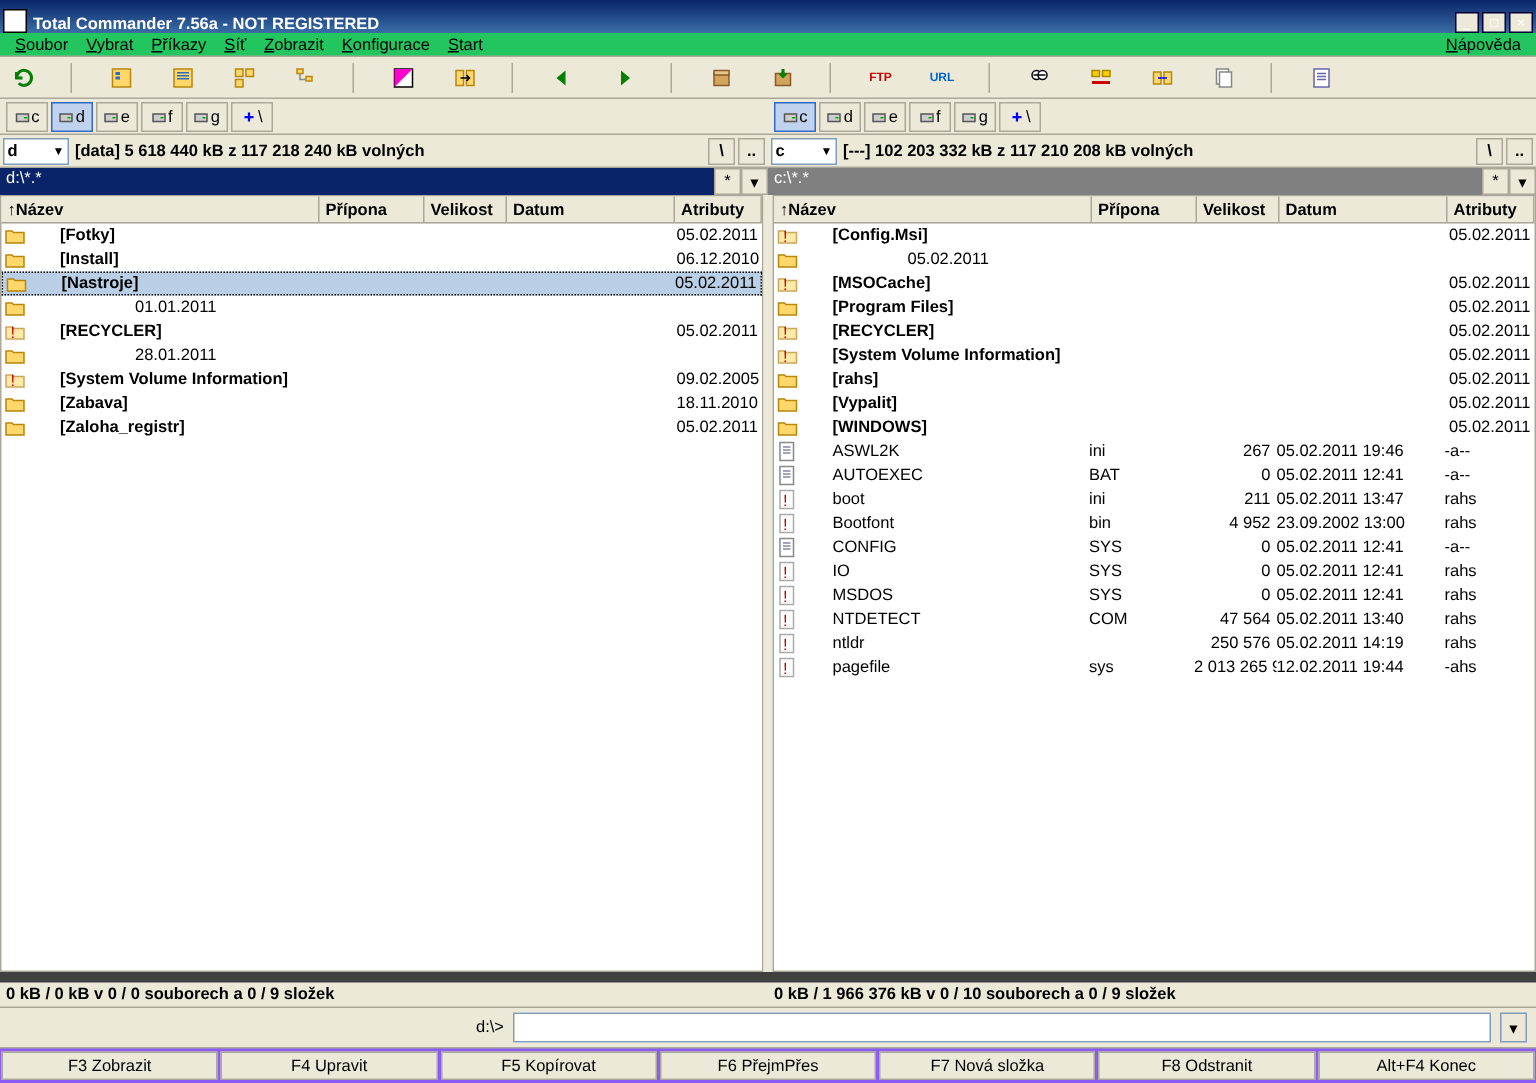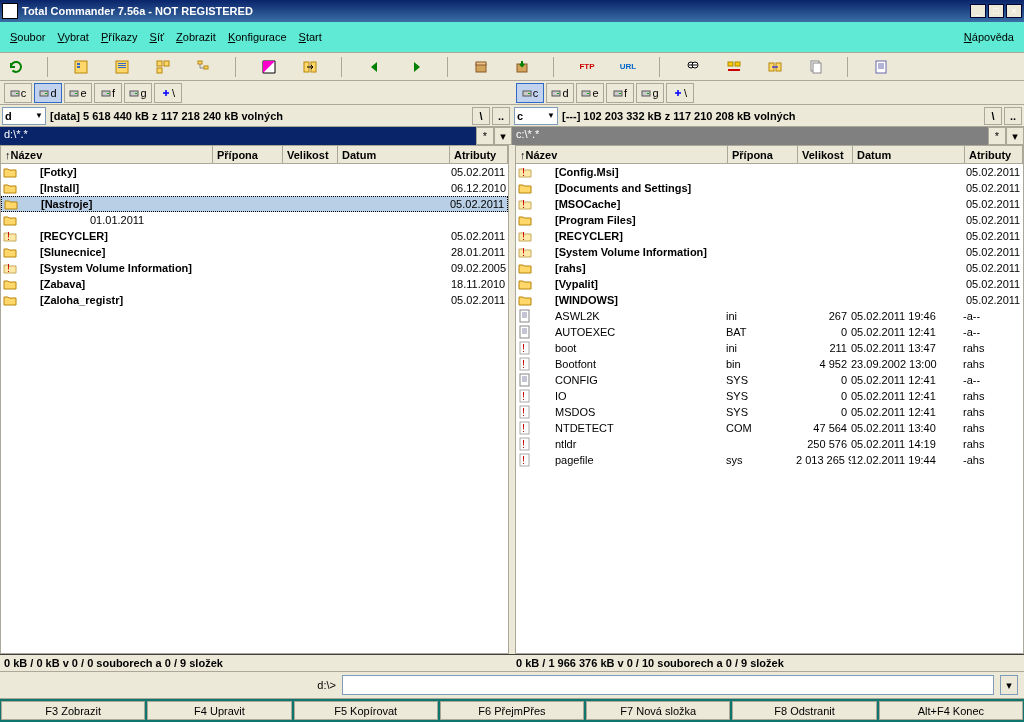--- a/index.html
+++ b/index.html
@@ -1,22 +1,22 @@
 <!DOCTYPE html>
 <html><head>
 <meta charset="utf-8">
 <style>
 * { margin: 0; padding: 0; box-sizing: border-box; font-family: "Tahoma", "Segoe UI", sans-serif; font-size: 11px; }
 body { background: #ece9d8; width: 1024px; height: 722px; overflow: hidden; display: flex; flex-direction: column; }
-.titlebar { background: linear-gradient(to bottom, #0a246a, #3a6ea5); height: 22px; color: #fff; display: flex; align-items: center; padding: 0 2px; }
+.titlebar { background: linear-gradient(to bottom, #0a246a, #3a6ea5); height: 22px; color: #fff; display: flex; align-items: flex-end; padding: 0 2px; }
 .titlebar .icon { width: 16px; height: 16px; margin-right: 4px; background: #fff; border: 1px solid #000; }
 .titlebar .title { flex: 1; font-weight: bold; }
 .titlebar .winbtns { display: flex; gap: 2px; }
 .titlebar .winbtns div { width: 16px; height: 14px; background: #ece9d8; border: 1px solid #003; display:flex; align-items:center; justify-content:center; font-size:9px; }
-.menubar { display: flex; background: #5eead4; border-bottom: 1px solid #aca899; height: 31px; align-items: center; padding: 0 4px; }
+.menubar { display: flex; background: #22c55e; border-bottom: 1px solid #aca899; height: 16px; align-items: center; padding: 0 4px; }
 .menubar .mitem { padding: 2px 6px; cursor: default; }
 .menubar .mitem:first-letter { text-decoration: underline; }
 .menubar .help { margin-left: auto; }
 .toolbar { display: flex; background: #ece9d8; border-bottom: 1px solid #aca899; height: 28px; align-items: center; padding: 2px 4px; gap: 16px; }
 .toolbar .tbtn { width: 24px; height: 24px; border: 1px solid transparent; display:flex; align-items:center; justify-content:center; margin-right:1px; }
 .toolbar .sep { width: 4px; height: 20px; border-left: 1px solid #aca899; margin: 0 2px; }
 .drivebar-wrap { display:flex; }
 .drivebar { flex:1; display: flex; background: #ece9d8; border-bottom: 1px solid #aca899; height: 24px; align-items: center; padding: 2px 4px; gap: 2px; }
 .drivebar .dbtn { width: 28px; height: 20px; border: 1px solid #aca899; display:flex; align-items:center; justify-content:center; gap:1px; background:#ece9d8; }
 .drivebar .dbtn.active { border: 1px solid #316ac5; background: #c1d2ee; }
@@ -48,26 +48,26 @@
 .row .c { padding-right:4px; white-space:nowrap; overflow:hidden; }
 .row .c-name { flex:1.3; font-weight:bold;padding-left:20px; }
 .row .c-ext { width:70px; }
 .row .c-size { width:55px; text-align:left; }
 .row .c-sizeR { width:55px; text-align:right; }
 .row .c-date { width:112px; }
 .row .c-attr { width:58px; }
 .row.file .c-name { font-weight:normal; }
 .row .plainname { font-weight: normal; }
 .statusrow { display:flex; }
-.status { flex:1; padding:2px 4px; background:#ece9d8; border-top:1px solid #404040; font-weight:bold; }
+.status { flex:1; padding:2px 4px; background:#ece9d8; border-top:7px solid #404040; font-weight:bold; }
 .cmdline { display:flex; align-items:center; background:#ece9d8; border-top:1px solid #aca899; padding:3px 6px; gap:6px; }
 .cmdline .label { width: 330px; text-align:right; }
 .cmdline input { flex:1; height:20px; border:1px solid #7f9db9; padding:1px 4px; font: inherit; }
 .cmdline .ddarrow { width:18px; height:20px; border:1px solid #7f9db9; background:#ece9d8; display:flex; align-items:center; justify-content:center; }
-.fkeys { display:flex; background:#0f766e; border-top:1px solid #aca899; height:24px; }
+.fkeys { display:flex; background:#8b5cf6; border-top:1px solid #aca899; height:24px;justify-content:flex-end; }
 .fkeys .fkey { flex:1; border:1px solid #aca899; margin:2px 1px; display:flex; align-items:center; justify-content:center; background:#ece9d8; }
 svg { display:block; }
 </style>
 </head>
 <body>
 
 <div class="titlebar">
   <div class="icon"></div>
   <div class="title">Total Commander 7.56a - NOT REGISTERED</div>
   <div class="winbtns">
@@ -403,21 +403,20 @@
           <span class="c c-size">
             <dir><span class="c c-date">05.02.2011 14:40</span></dir>
           </span>
         </div>
         <div class="row">
           <span class="ficon">
             <svg width="14" height="14">
               <path d="M1 4h4l1 1h7v7H1z" fill="#ffd76b" stroke="#b8860b"></path>
             </svg>
           </span>
-          <span class="c c-name">[Slunecnice]</span>
           <span class="c c-ext"></span>
           <span class="c c-size">
             <dir><span class="c c-date">28.01.2011 17:11</span></dir>
           </span>
         </div>
         <div class="row">
           <span class="ficon">
             <svg width="14" height="14">
               <path d="M1 4h4l1 1h7v7H1z" fill="#ffe9a8" stroke="#c8a85b"></path>
               <text x="4" y="11" font-size="8" fill="#c00">!</text>
@@ -477,21 +476,20 @@
           <span class="c c-size">
             <dir><span class="c c-date">05.02.2011 20:42</span></dir>
           </span>
         </div>
         <div class="row">
           <span class="ficon">
             <svg width="14" height="14">
               <path d="M1 4h4l1 1h7v7H1z" fill="#ffd76b" stroke="#b8860b"></path>
             </svg>
           </span>
-          <span class="c c-name">[Documents and Settings]</span>
           <span class="c c-ext"></span>
           <span class="c c-size">
             <dir><span class="c c-date">05.02.2011 12:47</span></dir>
           </span>
         </div>
         <div class="row">
           <span class="ficon">
             <svg width="14" height="14">
               <path d="M1 4h4l1 1h7v7H1z" fill="#ffe9a8" stroke="#c8a85b"></path>
               <text x="4" y="11" font-size="8" fill="#c00">!</text>

